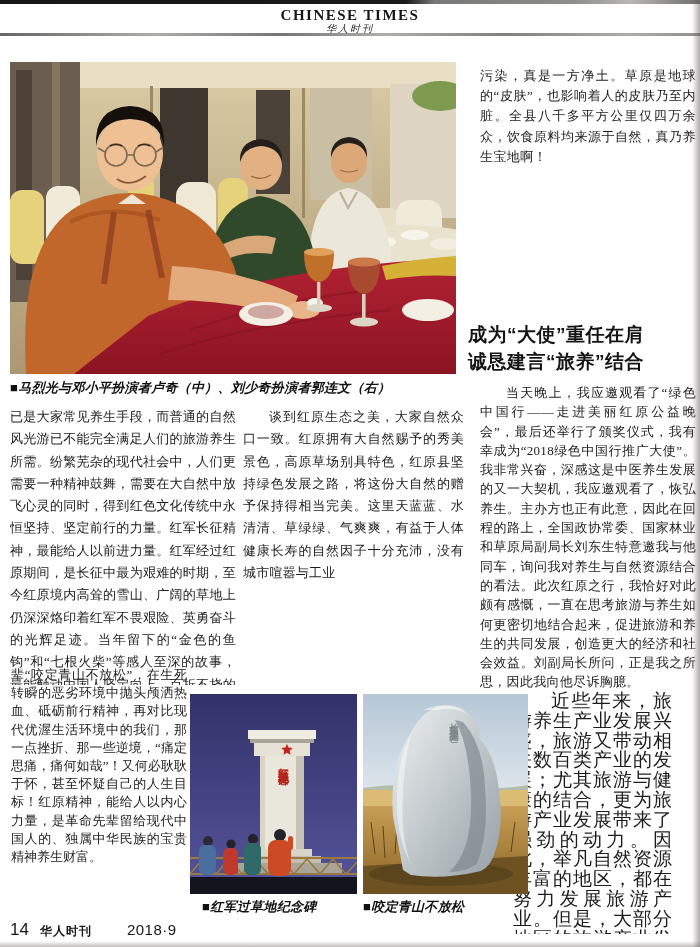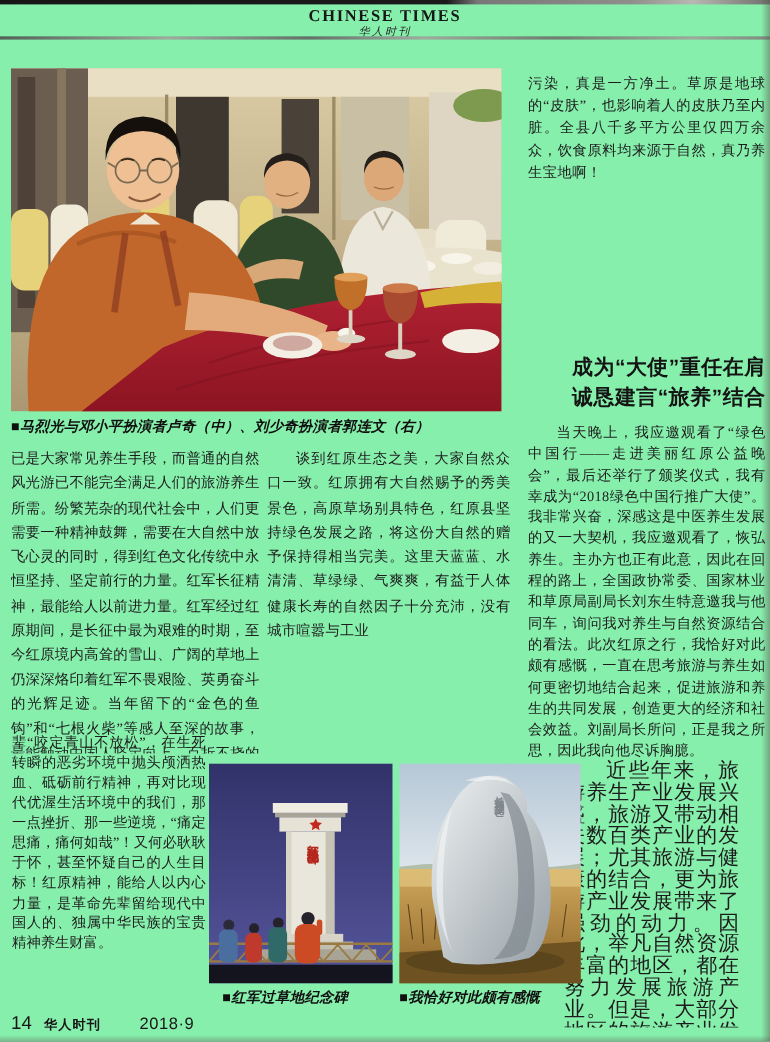--- a/index.html
+++ b/index.html
@@ -1,18 +1,18 @@
 <!DOCTYPE html>
 <html><head>
 <meta charset="utf-8">
 <style>
   html,body { margin:0; padding:0; background:#888; }
   .page {
     position:relative; width:700px; height:947px; margin:0 auto;
-    background:#86efac; overflow:hidden;
+    background:#ffffff; overflow:hidden;
     font-family:"Liberation Serif", serif;
   }
   
   .top-rule { position:absolute; top:0; left:0; width:100%; height:4px;
     background:linear-gradient(90deg,#161616 0%,#1a1a1a 58%,#777 62%,#8e8e8a 82%,#b9b7b2 90%,#6e6e6a 100%); }
   .header-rule { position:absolute; top:33px; left:0; width:100%; height:3px;
     background:linear-gradient(90deg,#4a4a48,#9f9f9a 22%,#5c5c5e 40%,#a0a09b 55%,#6a6a66 72%,#9f9f9a 90%,#7a7a76); opacity:.85; }
   .edge-right { position:absolute; right:0; top:0; width:8px; height:100%;
     background:linear-gradient(270deg, rgba(95,92,84,.5), rgba(95,92,84,0)); }
   .edge-bottom { position:absolute; bottom:0; left:0; width:100%; height:6px;
@@ -46,21 +46,21 @@
   .coltext p { margin:0; }
   .coltext p.ind { text-indent:2em; }
   #col-left { left:10px; top:406px; width:226px; height:279px; font-size:13.1px; line-height:22.3px; letter-spacing:.2px; }
   #col-mid { left:243px; top:406px; width:221px; height:279px; font-size:13px; line-height:22.3px; letter-spacing:.2px; }
   #col-left-narrow { left:11px; top:666px; width:176px; height:222px; font-size:13px; line-height:18.2px; }
   #col-right-top { left:480px; top:66px; width:216px; height:253px; font-size:13px; line-height:20.2px; letter-spacing:.4px; }
   #col-right-mid { left:480px; top:383px; width:216px; height:309px; font-size:13px; line-height:19.3px; letter-spacing:.3px; }
   #col-right-narrow { left:513px; top:691px; width:159px; height:243px; font-size:19px; line-height:19.8px; }
   
   #section-heading { position:absolute; left:468px; top:321px; width:228px;
-    text-align:right; font-family:"Liberation Sans", sans-serif; font-weight:700;
+    text-align:left; font-family:"Liberation Sans", sans-serif; font-weight:700;
     font-size:19px; line-height:27px; color:#141414; letter-spacing:.5px; }
   
   .footer { position:absolute; left:10px; top:920px; display:flex; align-items:baseline; gap:11px;
     font-family:"Liberation Sans", sans-serif; color:#161616; }
   .pageno { font-weight:400; font-size:17px; }
   .fjournal { font-weight:700; font-size:12px; letter-spacing:1px; }
   .fissue { font-weight:400; font-size:15px; letter-spacing:.5px;margin-left:24px; }
 </style>
 </head>
 <body>
@@ -275,21 +275,21 @@
           <line x1="148" y1="158" x2="152" y2="128"></line>
       </g>
       <ellipse cx="78" cy="180" rx="72" ry="12" fill="#4a3a18" opacity=".55"></ellipse>
       <path d="M40 176 L30 122 Q26 72 48 38 Q60 16 78 12 Q96 8 108 22 Q118 30 116 44 Q132 60 136 96 Q141 132 132 158 Q128 172 118 177 Q80 186 48 181 Z" fill="url(#rockG)"></path>
       <path d="M100 28 Q120 50 122 92 Q126 140 114 170 Q102 178 86 178 Q110 158 108 100 Q106 50 92 26 Z" fill="#7c868c" opacity=".65"></path>
       <path d="M48 40 Q38 80 40 130 Q42 160 50 174 Q36 150 34 118 Q32 70 48 40 Z" fill="#f4f6f6" opacity=".6"></path>
       <path d="M60 16 Q78 8 96 14 L108 22 Q92 12 74 16 Z" fill="#ffffff" opacity=".5"></path>
     </svg>
   </div>
   <div class="v-inscription" id="stone-text">长征精神永放光芒</div>
-  <div class="photocap" id="stone-cap">■我恰好对此颇有感慨</div>
+  <div class="photocap" id="stone-cap">■咬定青山不放松</div>
 
   <div class="footer">
     <span class="pageno">14</span>
     <span class="fjournal">华人时刊</span>
     <span class="fissue">2018·9</span>
   </div>
 
   <div class="edge-right"></div>
   <div class="edge-bottom"></div>
 </div>

